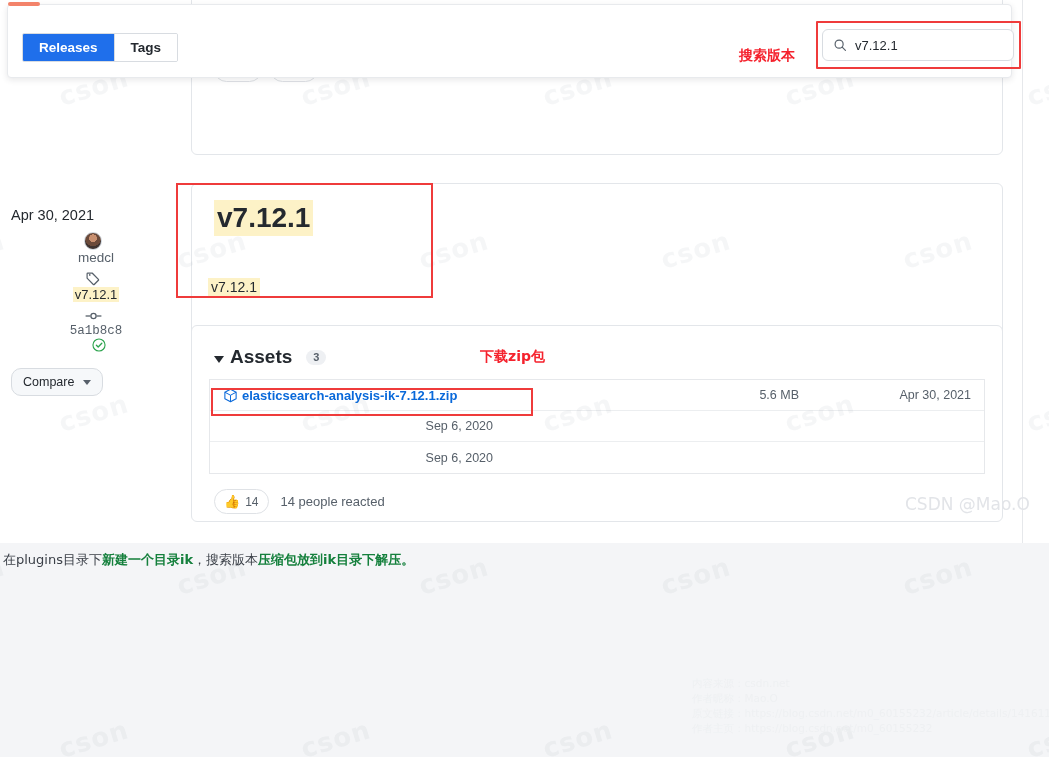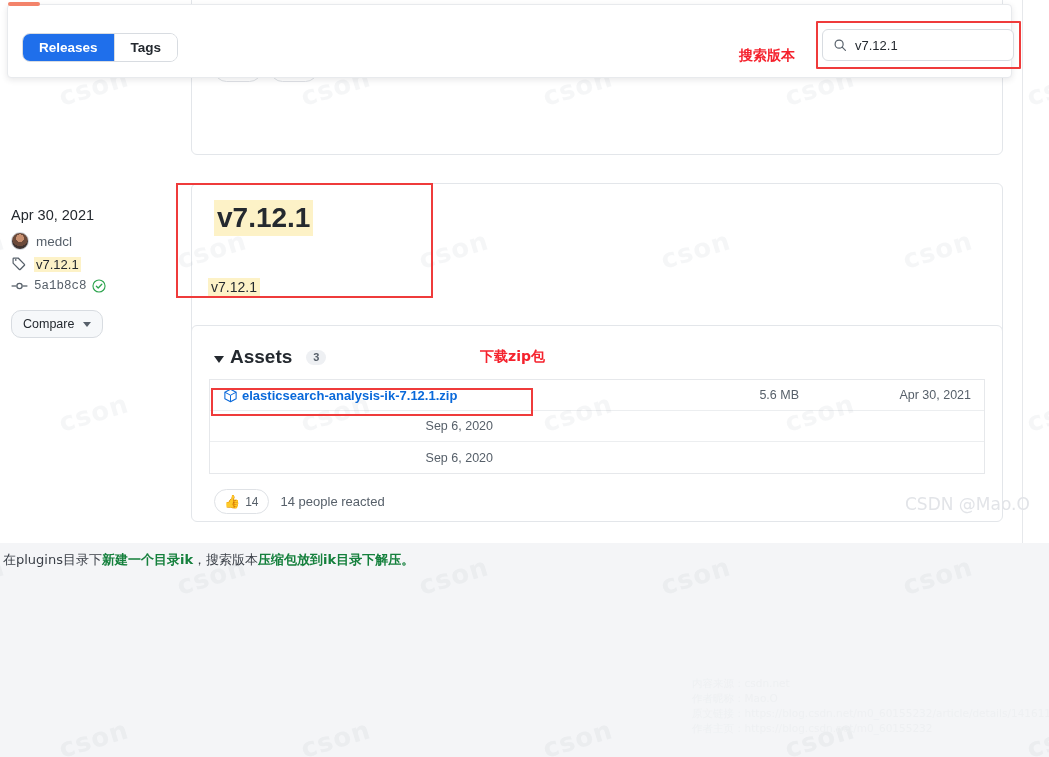--- a/index.html
+++ b/index.html
@@ -61,21 +61,21 @@
   #orange-tab {
     position:absolute; left:8px; top:2px;
     width:32px; height:4px; border-radius:2px;
     background:#f3836a;
     z-index:30;
   }
   #segmented {
     position:absolute; left:14px; top:28px;
     display:flex;
     border:1px solid #d8dce1;
-    border-radius:8px;
+    border-radius:2px;
     overflow:hidden;
     background:#fff;
     height:29px;
   }
   .seg-btn {
     display:flex; align-items:center; justify-content:center;
     padding:0 16px;
     font-size:13.5px;
     font-weight:600;
     color:#24292f;
@@ -162,21 +162,21 @@
   .reaction-pill .emo { margin-right:5px; font-size:13px; }
   .react-text { font-size:13px; color:#57606a; margin-left:4px; }
 
   
   #card-release { left:191px; top:183px; width:812px; height:160px; }
   #card-assets  { left:191px; top:325px; width:812px; height:197px; }
 
   
   #meta { position:absolute; left:11px; top:207px; width:170px; }
   .meta-date { font-size:14.5px; color:#24292f; margin-bottom:9px; }
-  .meta-line { display:flex; align-items:center; margin-bottom:6px; font-size:13px; color:#57606a; }
+  .meta-line { display:flex; align-items:center; margin-bottom:6px; font-size:13px; color:#57606a;flex-direction:column; }
   .avatar {
     width:18px;height:18px;border-radius:50%;
     margin-right:7px;
     background:radial-gradient(circle at 50% 32%, #c99070 0 28%, #6b4a3a 29% 58%, #3f3330 59% 100%);
     border:1px solid #d0d7de;
     flex:0 0 auto;
   }
   .meta-author { color:#57606a; font-size:13.5px; }
   .ico { width:17px; margin-right:6px; flex:0 0 auto; display:flex; }
   .tag-chip { background:#fdf2c7; color:#24292f; font-size:13px; padding:0 2px; }

